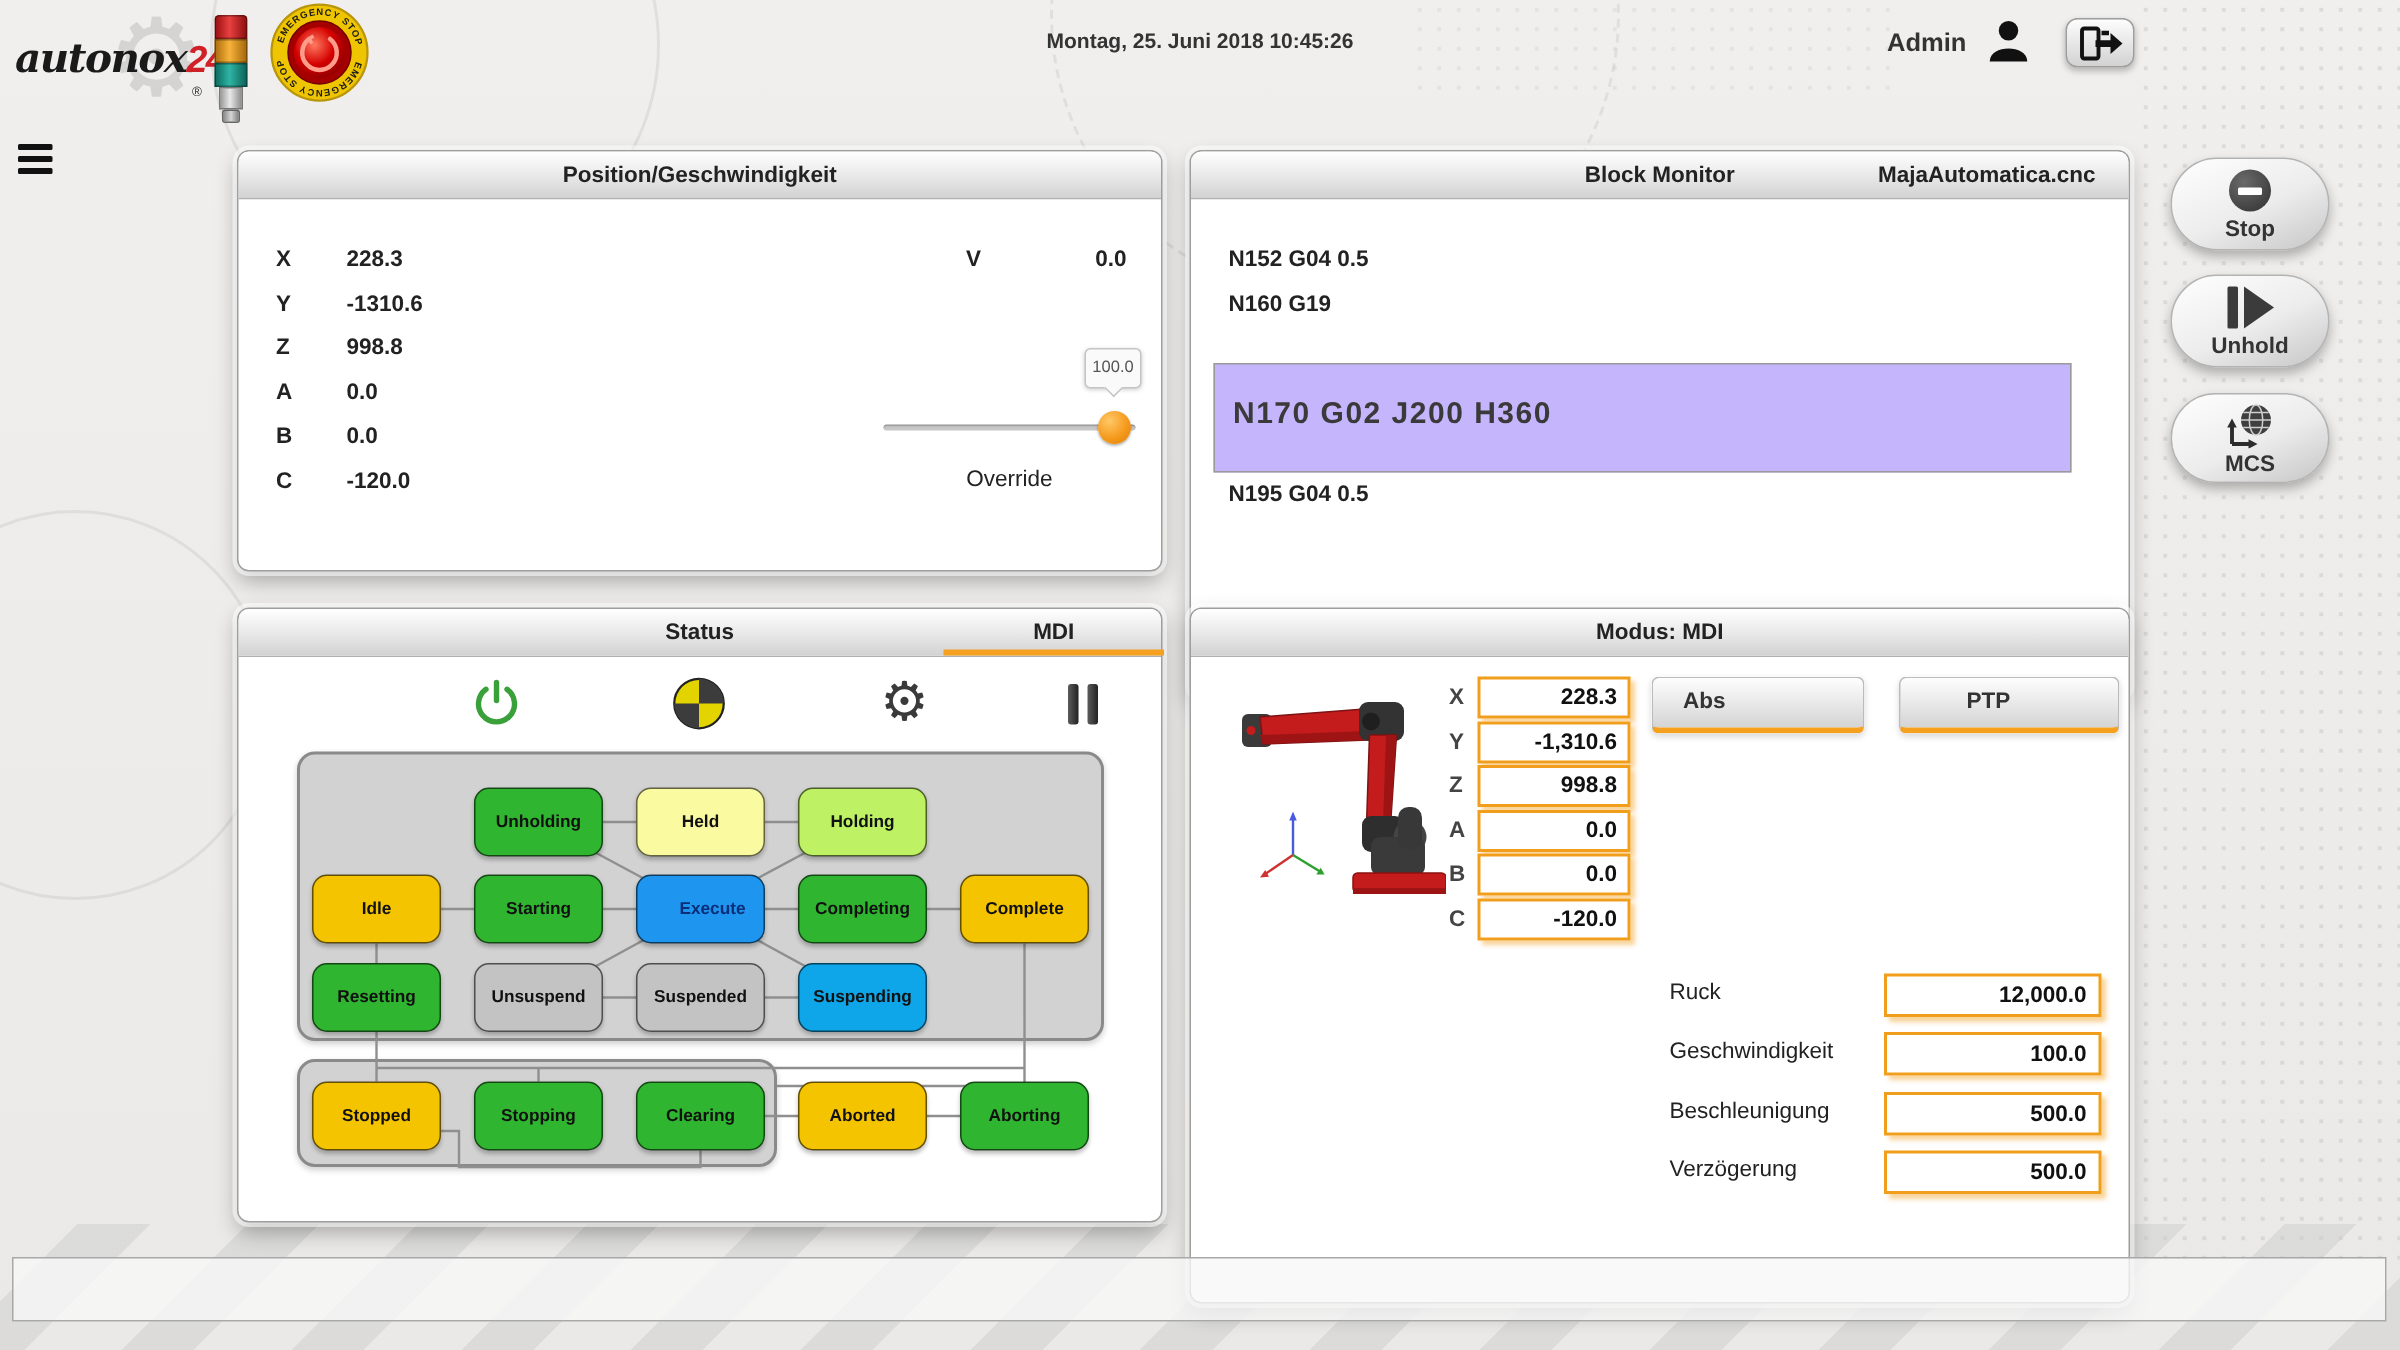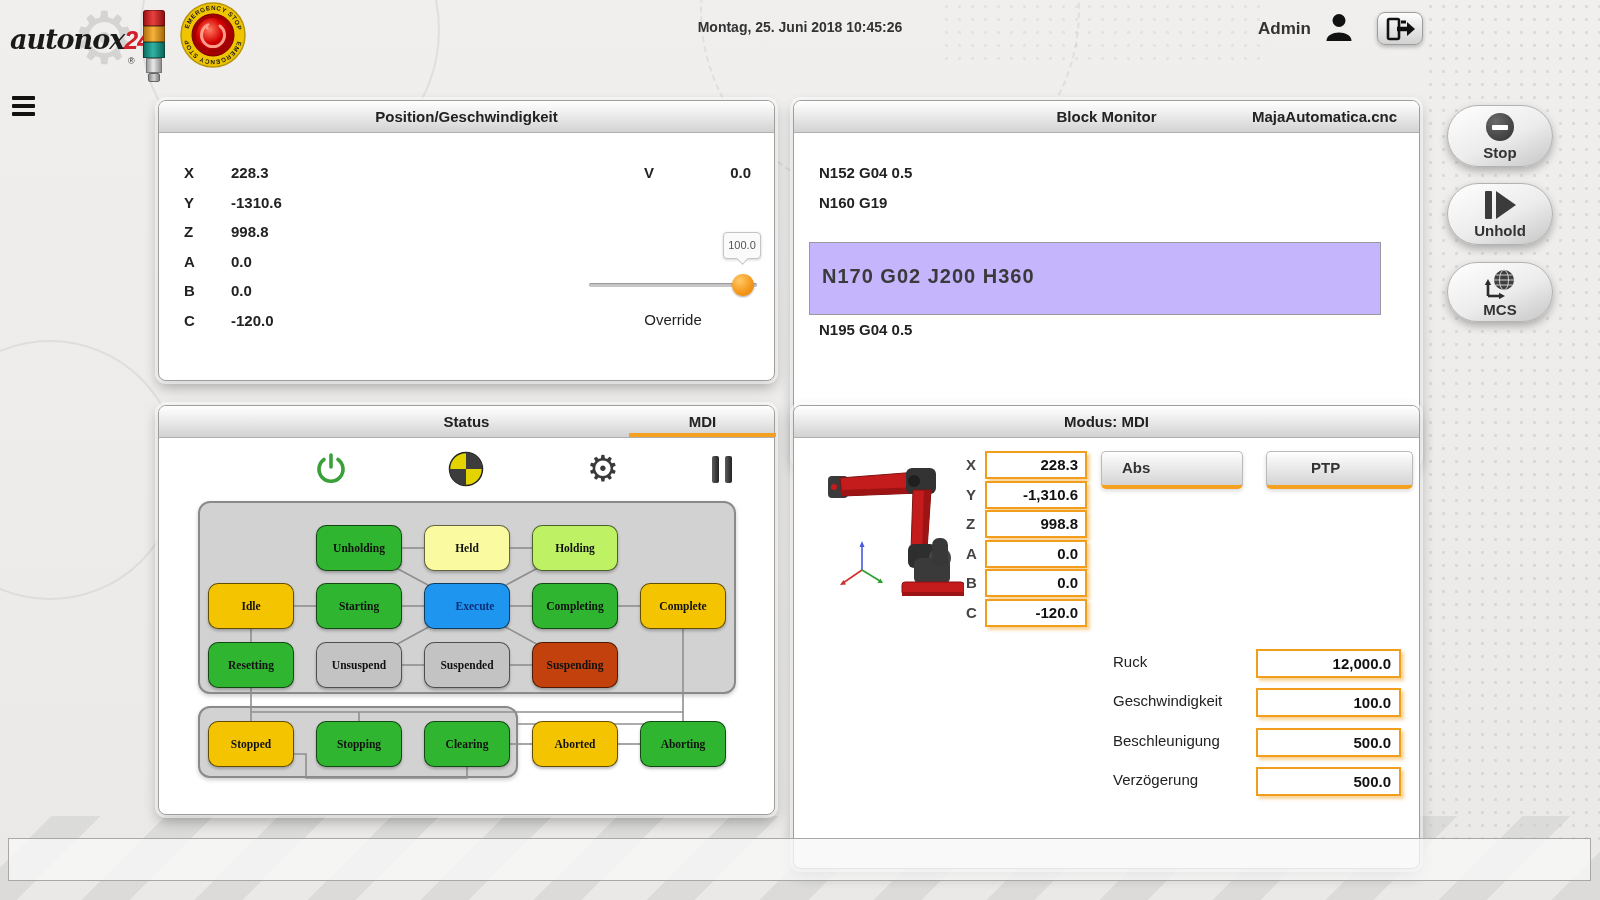--- a/index.html
+++ b/index.html
@@ -54,21 +54,21 @@
   .tab-mdi { position:absolute; left:470px; top:7px; width:147px; text-align:center; font-size:15px; font-weight:bold; color:#222; }
   .tab-underline { position:absolute; left:470px; bottom:0; width:147px; height:4px; background:#f5a01e; }
 
   
   .st-icon { position:absolute; top:45px; width:40px; height:36px; display:flex; align-items:center; justify-content:center; }
   .gear-glyph { font-family:"DejaVu Sans", sans-serif; font-size:36px; color:#3a3a3a; line-height:34px; }
   .pausebars { display:flex; gap:6px; }
   .pausebars i { display:block; width:7px; height:27px; border-radius:2px; background:linear-gradient(90deg,#5c5c5c,#222); }
 
   
-  .diagram { position:absolute; left:37px; top:90px; width:580px; height:305px;font-family:Liberation Serif, serif; }
+  .diagram { position:absolute; left:37px; top:90px; width:580px; height:305px; }
   .sm-container { position:absolute; background:#d2d2d2; border:2px solid #8a8a8a; border-radius:12px; box-shadow:0 2px 4px rgba(0,0,0,.2); }
   .state { position:absolute; width:86px; height:46px; border:1.5px solid rgba(0,0,0,.60); border-radius:10px;
            display:flex; align-items:center; justify-content:center; font-size:11.5px; font-weight:bold; color:#111;
            box-shadow:0 2px 3px rgba(0,0,0,.25); text-align:center; }
   .state.exec { color:#0b2e7a;padding-left:16px; }
   svg.links { position:absolute; left:0; top:0; }
 
   
   .mdi-axis-row { position:absolute; left:172px; height:28px; }
   .mdi-axis-row .al { display:inline-block; width:19px; font-size:15px; font-weight:bold; color:#444; vertical-align:top; margin-top:5px; }
@@ -320,21 +320,21 @@
       <div class="state" style="left: 228px; top: 29px; background: rgb(250, 250, 160);">Held</div>
       <div class="state" style="left: 336px; top: 29px; background: #bef264;">Holding</div>
       <div class="state" style="left: 12px; top: 87px; background: rgb(245, 196, 0);">Idle</div>
       <div class="state" style="left: 120px; top: 87px; background: rgb(47, 181, 47);">Starting</div>
       <div class="state exec" style="left: 228px; top: 87px; background: rgb(30, 150, 240);">Execute</div>
       <div class="state" style="left: 336px; top: 87px; background: rgb(47, 181, 47);">Completing</div>
       <div class="state" style="left: 444px; top: 87px; background: rgb(245, 196, 0);">Complete</div>
       <div class="state" style="left: 12px; top: 146px; background: rgb(47, 181, 47);">Resetting</div>
       <div class="state" style="left: 120px; top: 146px; background: rgb(195, 195, 195);">Unsuspend</div>
       <div class="state" style="left: 228px; top: 146px; background: rgb(195, 195, 195);">Suspended</div>
-      <div class="state" style="left: 336px; top: 146px; background: #c2410c;">Suspending</div>
+      <div class="state" style="left: 336px; top: 146px; background: #0ea5e9;">Suspending</div>
       <div class="state" style="left: 12px; top: 225px; background: rgb(245, 196, 0);">Stopped</div>
       <div class="state" style="left: 120px; top: 225px; background: rgb(47, 181, 47);">Stopping</div>
       <div class="state" style="left: 228px; top: 225px; background: rgb(47, 181, 47);">Clearing</div>
       <div class="state" style="left: 336px; top: 225px; background: rgb(245, 196, 0);">Aborted</div>
       <div class="state" style="left: 444px; top: 225px; background: rgb(47, 181, 47);">Aborting</div>
     </div>
   </div>
 
   <div class="panel" style="left:793px; top:405px; width:627px; height:464px;">
     <div class="panel-title">

